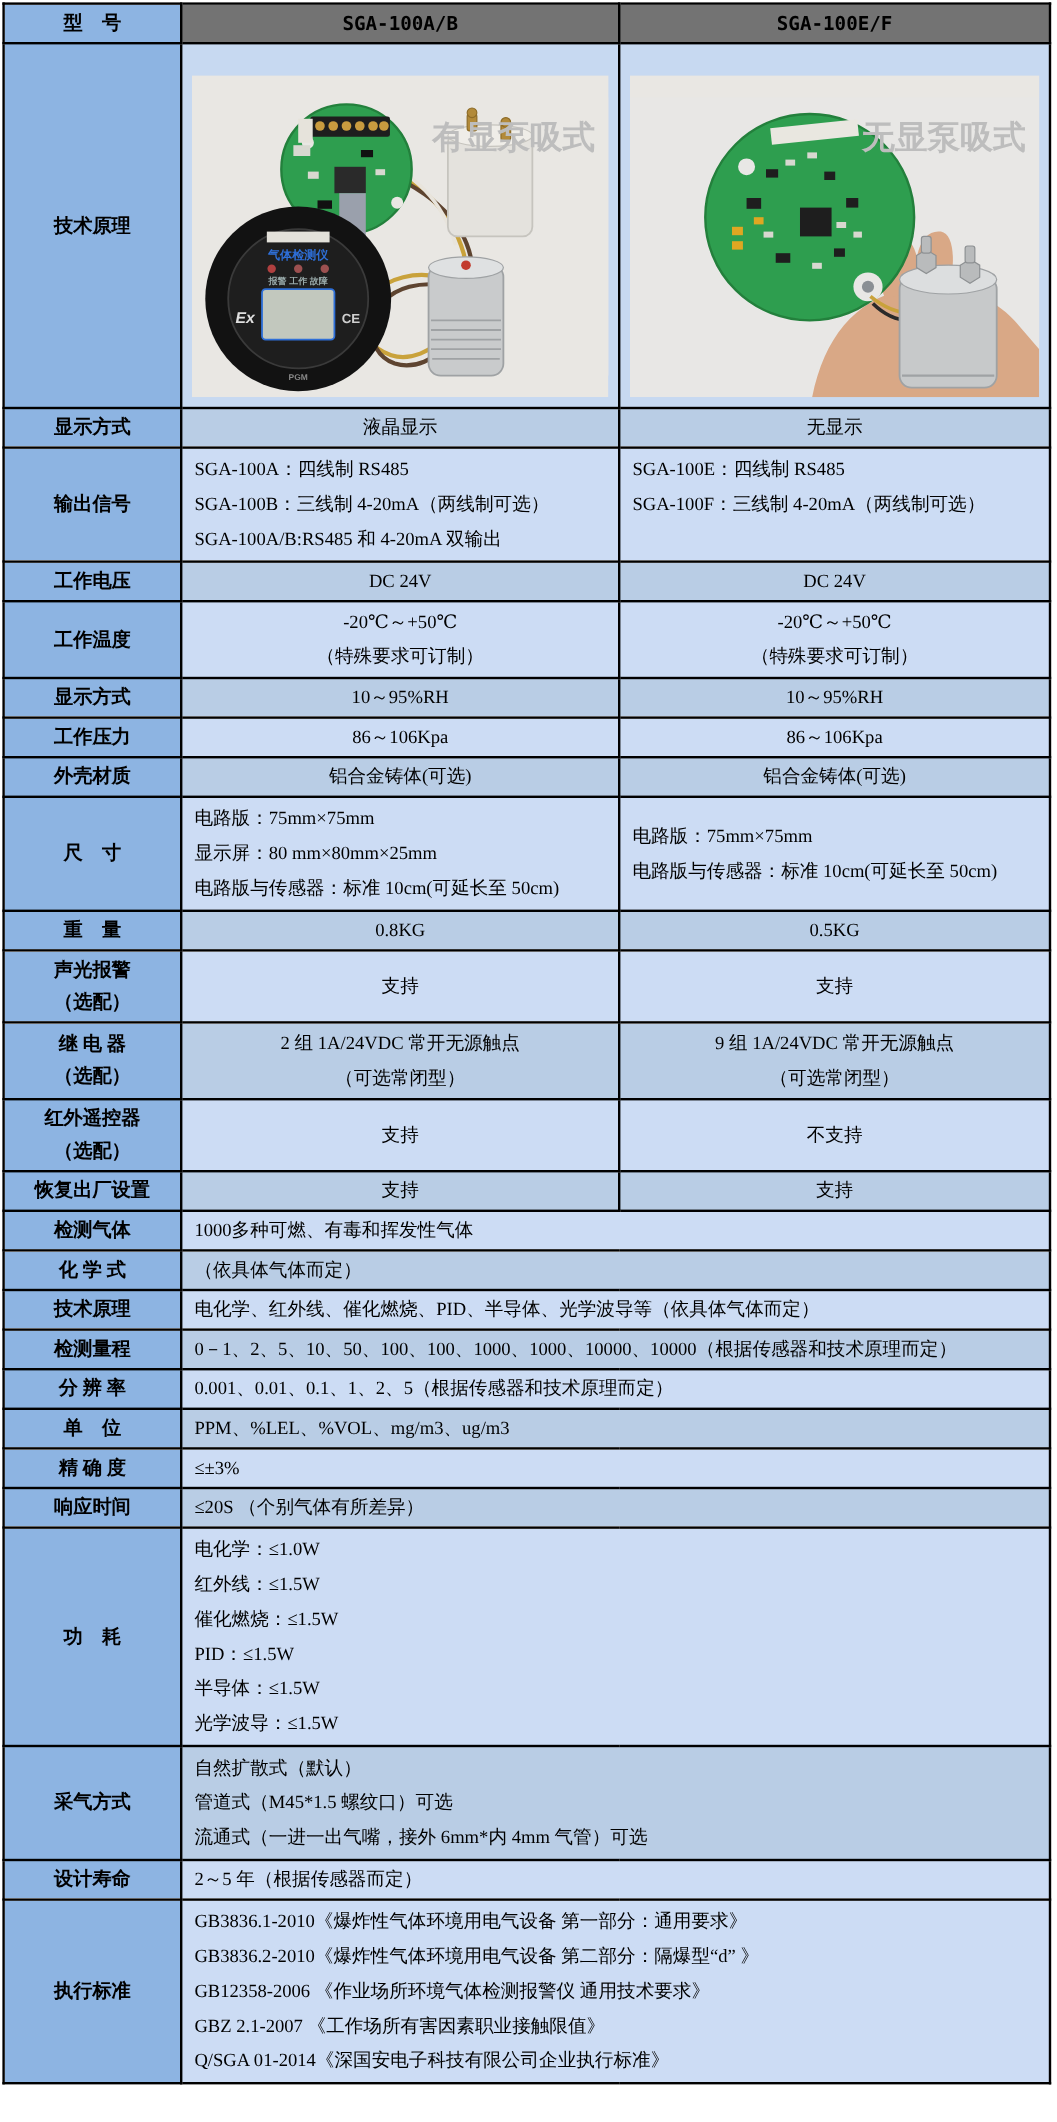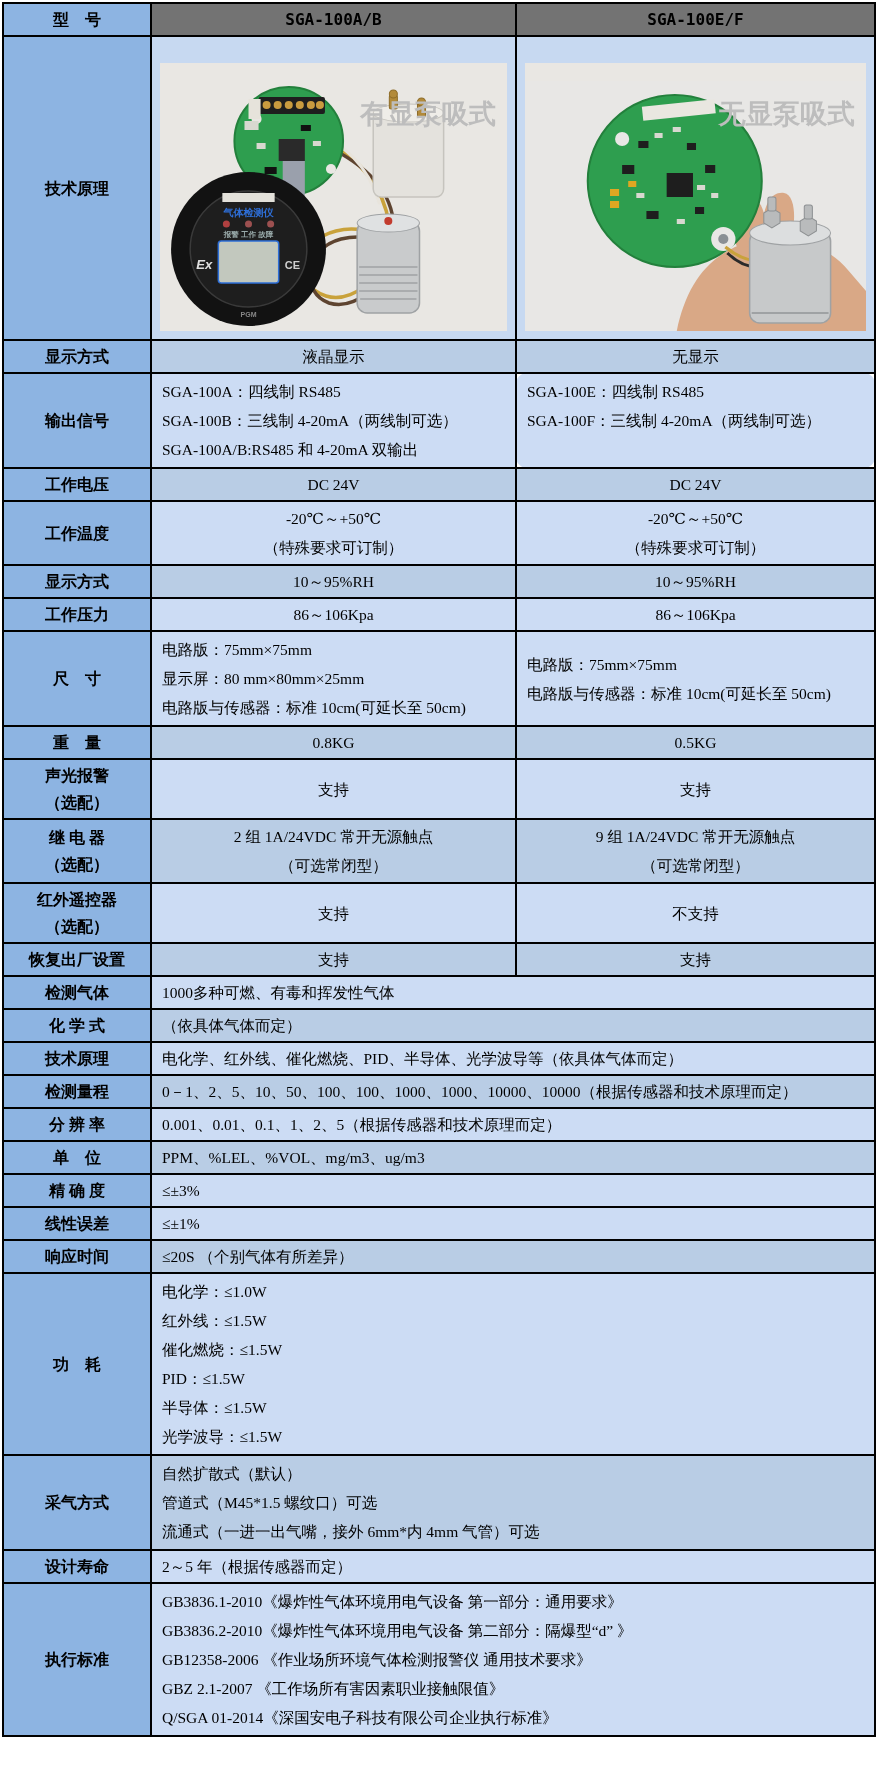--- a/index.html
+++ b/index.html
@@ -227,21 +227,21 @@
     <tr class="dark s">
       <th class="lbl">显示方式</th>
       <td class="c">液晶显示</td>
       <td class="c">无显示</td>
     </tr>
     <tr class="light">
       <th class="lbl">输出信号</th>
       <td class="l">SGA-100A：四线制 RS485
 SGA-100B：三线制 4-20mA（两线制可选）
 SGA-100A/B:RS485 和 4-20mA 双输出</td>
-      <td class="l" style="vertical-align:top;border-radius:11px;">SGA-100E：四线制 RS485
+      <td class="l" style="vertical-align:top;">SGA-100E：四线制 RS485
 SGA-100F：三线制 4-20mA（两线制可选）</td>
     </tr>
     <tr class="dark s">
       <th class="lbl">工作电压</th>
       <td class="c">DC 24V</td>
       <td class="c">DC 24V</td>
     </tr>
     <tr class="light">
       <th class="lbl">工作温度</th>
       <td class="c">-20℃～+50℃
@@ -251,20 +251,25 @@
     </tr>
     <tr class="dark s">
       <th class="lbl">显示方式</th>
       <td class="c">10～95%RH</td>
       <td class="c">10～95%RH</td>
     </tr>
     <tr class="light s">
       <th class="lbl">工作压力</th>
       <td class="c">86～106Kpa</td>
       <td class="c">86～106Kpa</td>
+    </tr>
+    <tr class="dark s">
+      <th class="lbl">外壳材质</th>
+      <td class="c">铝合金铸体(可选)</td>
+      <td class="c">铝合金铸体(可选)</td>
     </tr>
     <tr class="light">
       <th class="lbl">尺　寸</th>
       <td class="l">电路版：75mm×75mm
 显示屏：80 mm×80mm×25mm
 电路版与传感器：标准 10cm(可延长至 50cm)</td>
       <td class="l">电路版：75mm×75mm
 电路版与传感器：标准 10cm(可延长至 50cm)</td>
     </tr>
     <tr class="dark s">
@@ -319,24 +324,20 @@
       <td class="l" colspan="2">0.001、0.01、0.1、1、2、5（根据传感器和技术原理而定）</td>
     </tr>
     <tr class="dark s">
       <th class="lbl">单　位</th>
       <td class="l" colspan="2">PPM、%LEL、%VOL、mg/m3、ug/m3</td>
     </tr>
     <tr class="light s">
       <th class="lbl">精 确 度</th>
       <td class="l" colspan="2">≤±3%</td>
     </tr>
-    <tr class="light s">
-      <th class="lbl">线性误差</th>
-      <td class="l" colspan="2">≤±1%</td>
-    </tr>
     <tr class="dark s">
       <th class="lbl">响应时间</th>
       <td class="l" colspan="2">≤20S （个别气体有所差异）</td>
     </tr>
     <tr class="light">
       <th class="lbl">功　耗</th>
       <td class="l" colspan="2">电化学：≤1.0W
 红外线：≤1.5W
 催化燃烧：≤1.5W
 PID：≤1.5W

